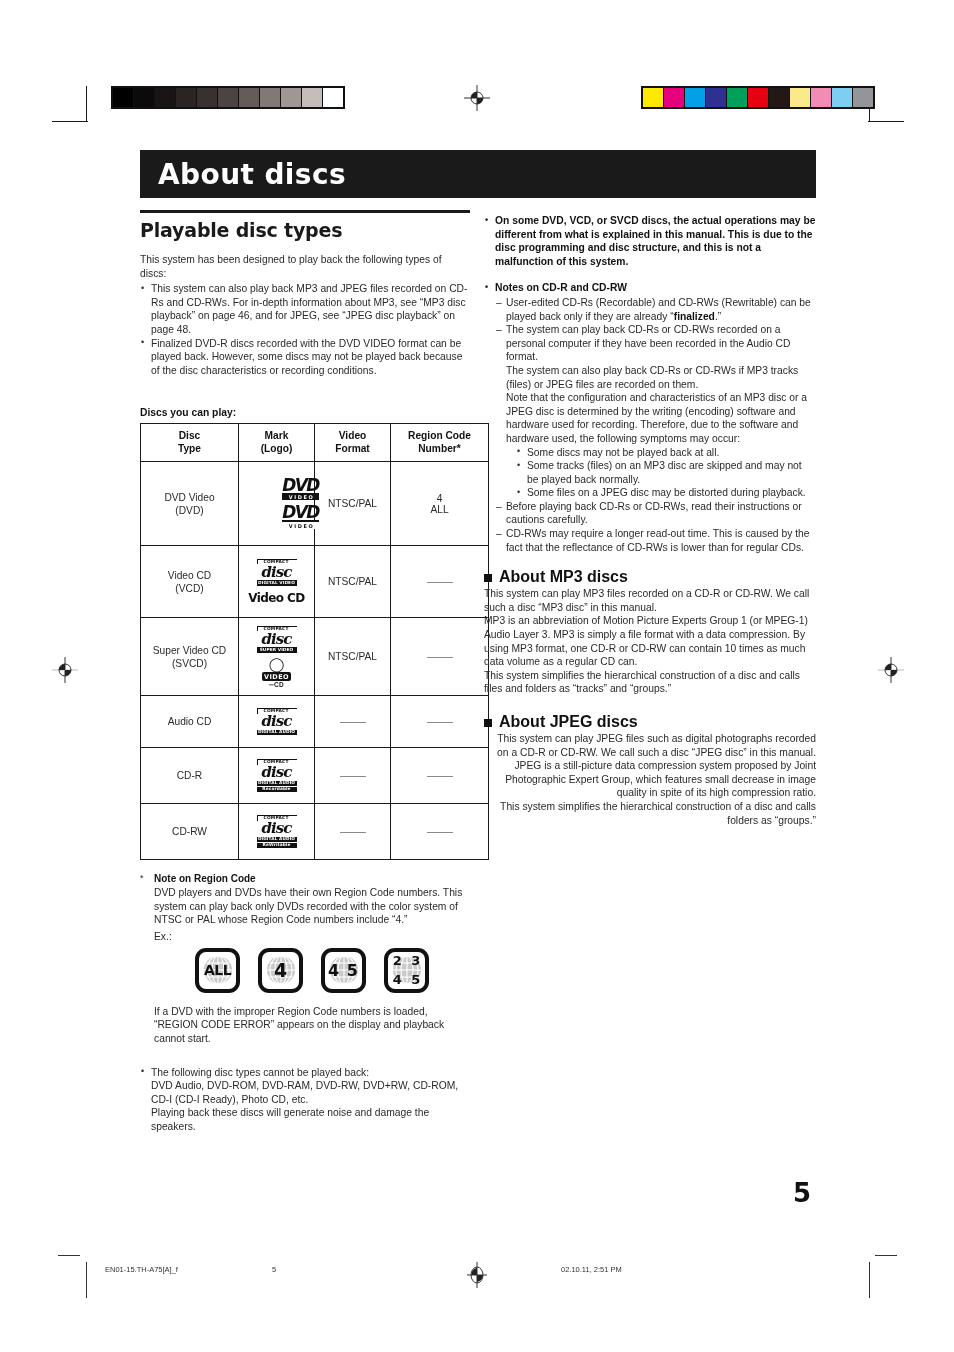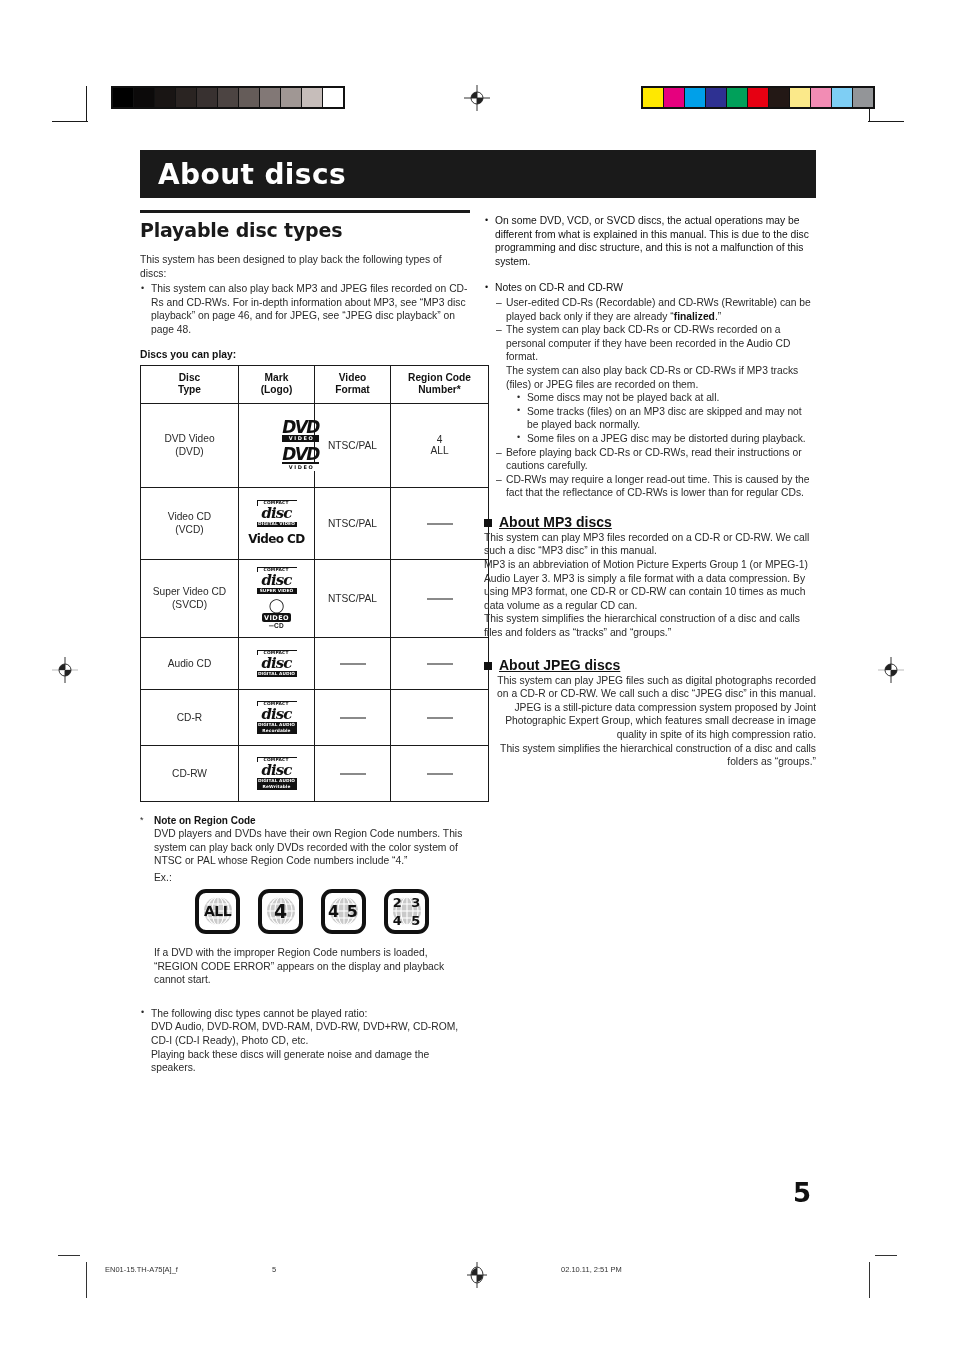--- a/index.html
+++ b/index.html
@@ -99,21 +99,21 @@
     font-size: 10.3px;
     line-height: 13.6px;
     color: #2a2a2a;
     margin-bottom: 0px;
   }
   ul.bul > li::before {
     content: "\2022";
     position: absolute; left: 1px; top: -0.5px;
     font-size: 9px;
   }
-  ul.bul > li.b { font-weight: normal; color: #111; }
+  ul.bul > li.b { font-weight: bold; color: #111; }
 
   ul.dash {
     margin: 0; padding: 0; list-style: none;
   }
   ul.dash > li {
     position: relative;
     padding-left: 10px;
     font-size: 10.3px;
     line-height: 13.6px;
     color: #2a2a2a;
@@ -128,34 +128,34 @@
   }
   ul.sub > li {
     position: relative; padding-left: 11px;
     font-size: 10.3px; line-height: 13.6px; color: #2a2a2a;
   }
   ul.sub > li::before {
     content: "\2022"; position: absolute; left: 1px; top: -0.5px; font-size: 9px;
   }
 
   .subhead {
-    font-size: 14px; font-weight: bold; color: #111;
+    font-size: 16px; font-weight: bold; color: #111;
     margin: 0 0 1px 0;
-    display: flex; align-items: baseline; text-decoration: underline;
+    display: flex; align-items: baseline;
   }
   .sq {
     display: inline-block; width: 8px; height: 8px;
     background: #111; margin-right: 7px;
   }
 
   b.inl { font-weight: bold; color: #111; }
 
   .discs-label {
     font-size: 10.3px; font-weight: bold; color: #111;
-    margin: 12px 0 5px 0;
+    margin: 30px 0 5px 0;
   }
 
   
   table.discs {
     border-collapse: collapse;
     width: 330px;
     table-layout: fixed;
   }
   table.discs th, table.discs td {
     border: 1px solid #1a1a1a;
@@ -376,20 +376,21 @@
 
   <div class="col-left">
 
     <div class="rule"></div>
     <h2 class="section-title">Playable disc types</h2>
 
     <p class="body">This system has been designed to play back the following types of discs:</p>
 
     <ul class="bul">
       <li>This system can also play back MP3 and JPEG files recorded on CD-Rs and CD-RWs. For in-depth information about MP3, see “MP3 disc playback” on page 46, and for JPEG, see “JPEG disc playback” on page 48.</li>
+      <li>Finalized DVD-R discs recorded with the DVD VIDEO format can be played back. However, some discs may not be played back because of the disc characteristics or recording conditions.</li>
     </ul>
 
     <div class="discs-label">Discs you can play:</div>
 
     <table class="discs">
       <thead>
         <tr>
           <th style="width:93px">
             <div>Disc</div>
               <div>Type</div>
@@ -583,21 +584,21 @@
           <span>4</span>
           <span>5</span>
         </span>
       </div>
     </div>
 
     <p class="body" style="margin-top:12px; padding-left:14px;">If a DVD with the improper Region Code numbers is loaded, “REGION CODE ERROR” appears on the display and playback cannot start.</p>
 
     <ul class="bul" style="margin-top:20px;">
       <li>
-        <span>The following disc types cannot be played ratio:</span><br>
+        <span>The following disc types cannot be played back:</span><br>
         <span>DVD Audio, DVD-ROM, DVD-RAM, DVD-RW, DVD+RW, CD-ROM, CD-I (CD-I Ready), Photo CD, etc.</span><br>
         <span>Playing back these discs will generate noise and damage the speakers.</span>
       </li>
     </ul>
   </div>
 
   <div class="col-right">
 
     <ul class="bul">
       <li class="b">On some DVD, VCD, or SVCD discs, the actual operations may be different from what is explained in this manual. This is due to the disc programming and disc structure, and this is not a malfunction of this system.</li>
@@ -607,20 +608,21 @@
       <li class="b">
         <span>Notes on CD-R and CD-RW</span>
       </li>
     </ul>
 
     <ul class="dash" style="margin-left:12px; margin-top:1px;">
       <li><span>User-edited CD-Rs (Recordable) and CD-RWs (Rewritable) can be played back only if they are already “</span><b class="inl">finalized</b><span>.”</span></li>
       <li>
         <span>The system can play back CD-Rs or CD-RWs recorded on a personal computer if they have been recorded in the Audio CD format.</span>
         <div>The system can also play back CD-Rs or CD-RWs if MP3 tracks (files) or JPEG files are recorded on them.</div>
+        <div>Note that the configuration and characteristics of an MP3 disc or a JPEG disc is determined by the writing (encoding) software and hardware used for recording. Therefore, due to the software and hardware used, the following symptoms may occur:</div>
         <ul class="sub">
           <li>Some discs may not be played back at all.</li>
           <li>Some tracks (files) on an MP3 disc are skipped and may not be played back normally.</li>
           <li>Some files on a JPEG disc may be distorted during playback.</li>
         </ul>
       </li>
       <li>Before playing back CD-Rs or CD-RWs, read their instructions or cautions carefully.</li>
       <li>CD-RWs may require a longer read-out time. This is caused by the fact that the reflectance of CD-RWs is lower than for regular CDs.</li>
     </ul>
 

